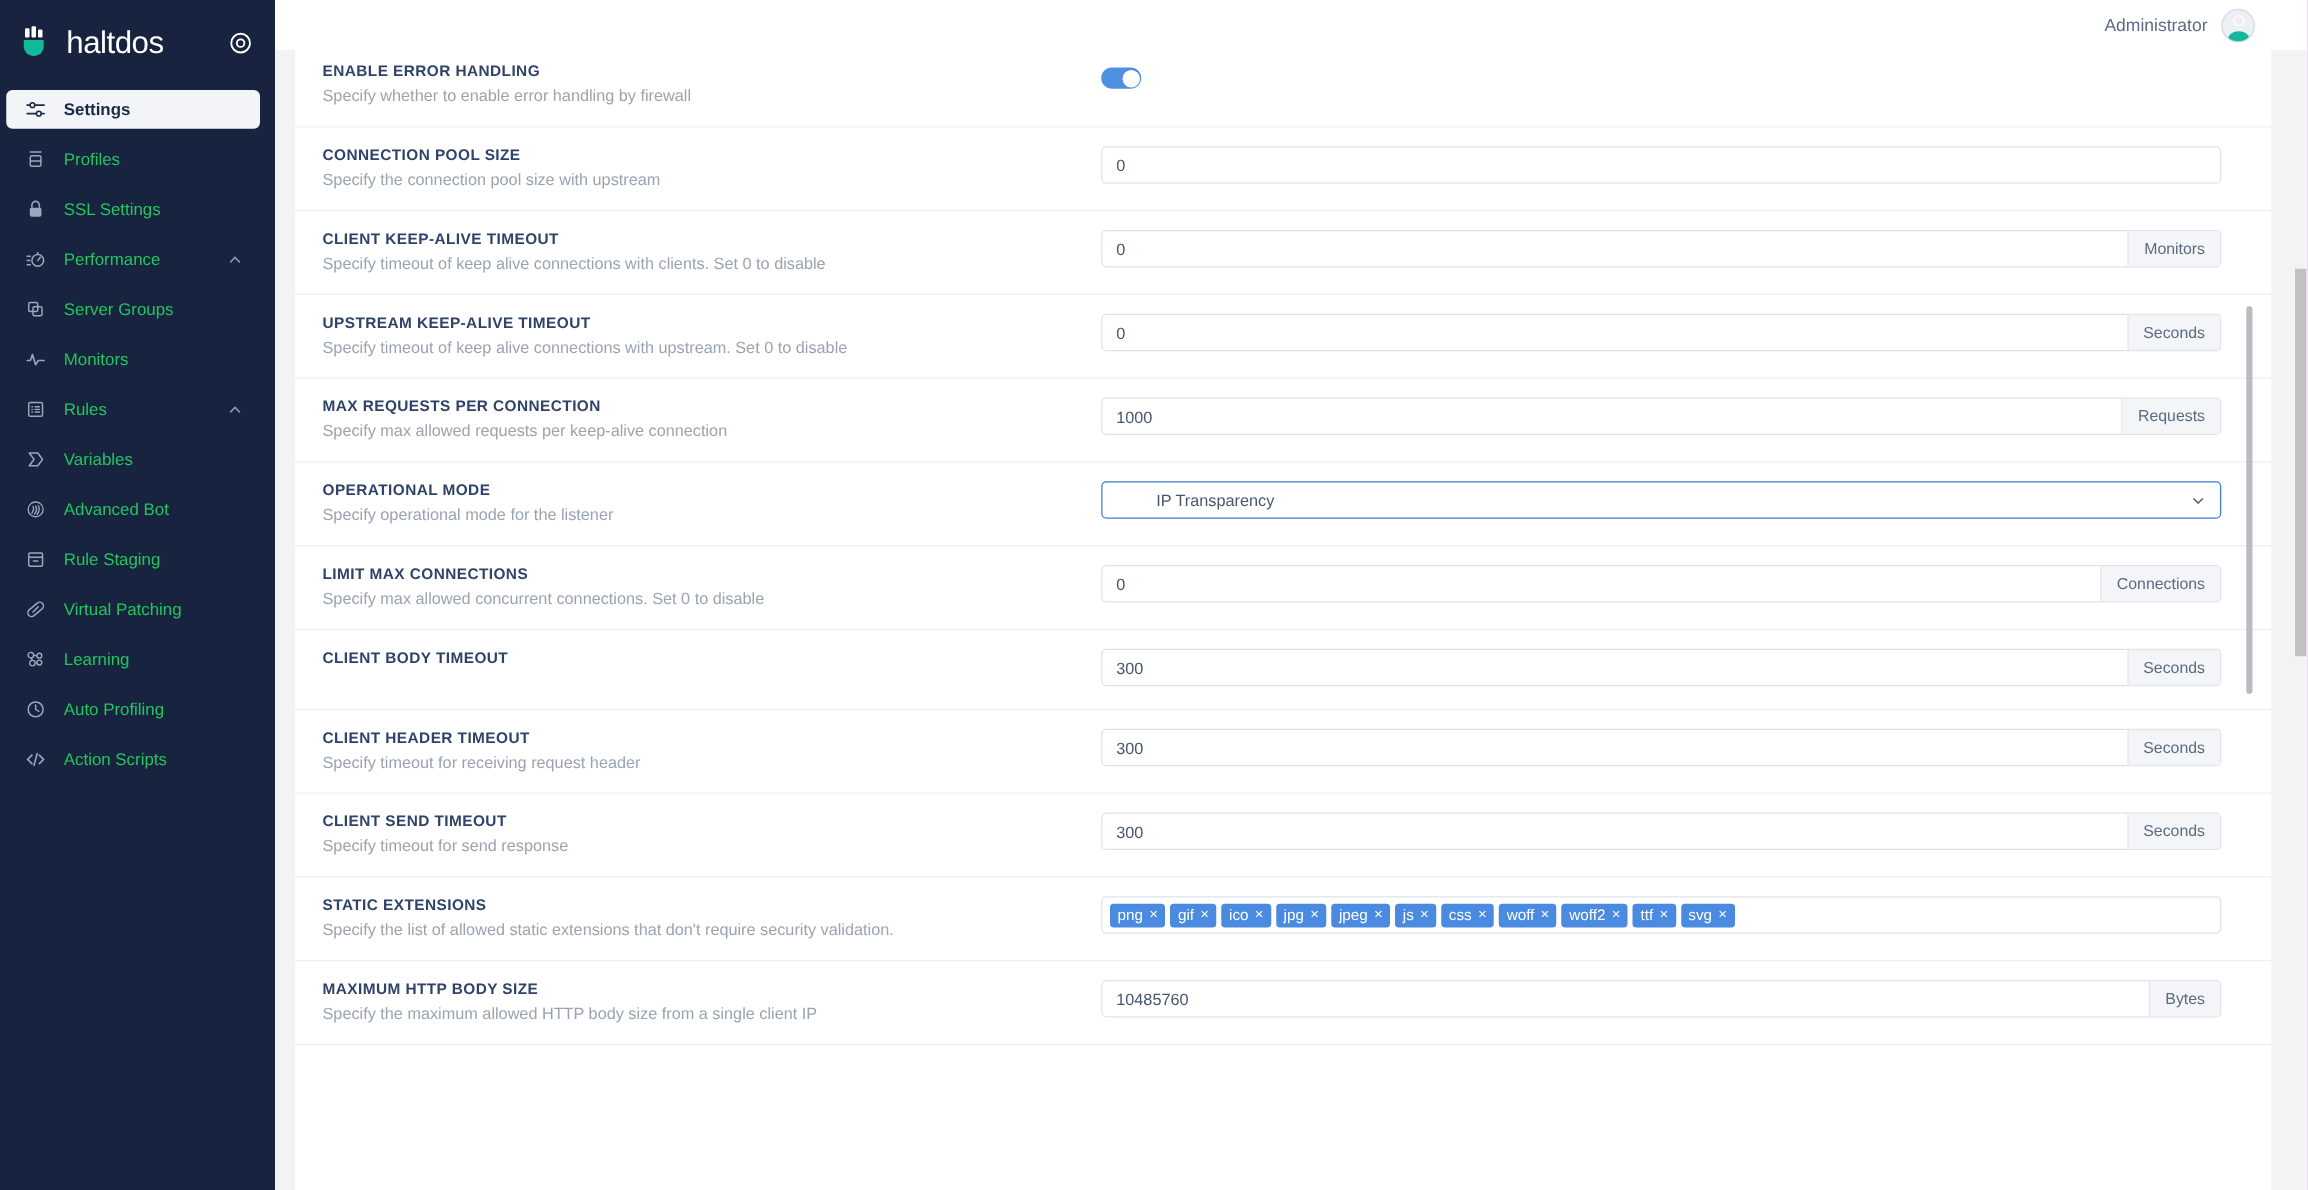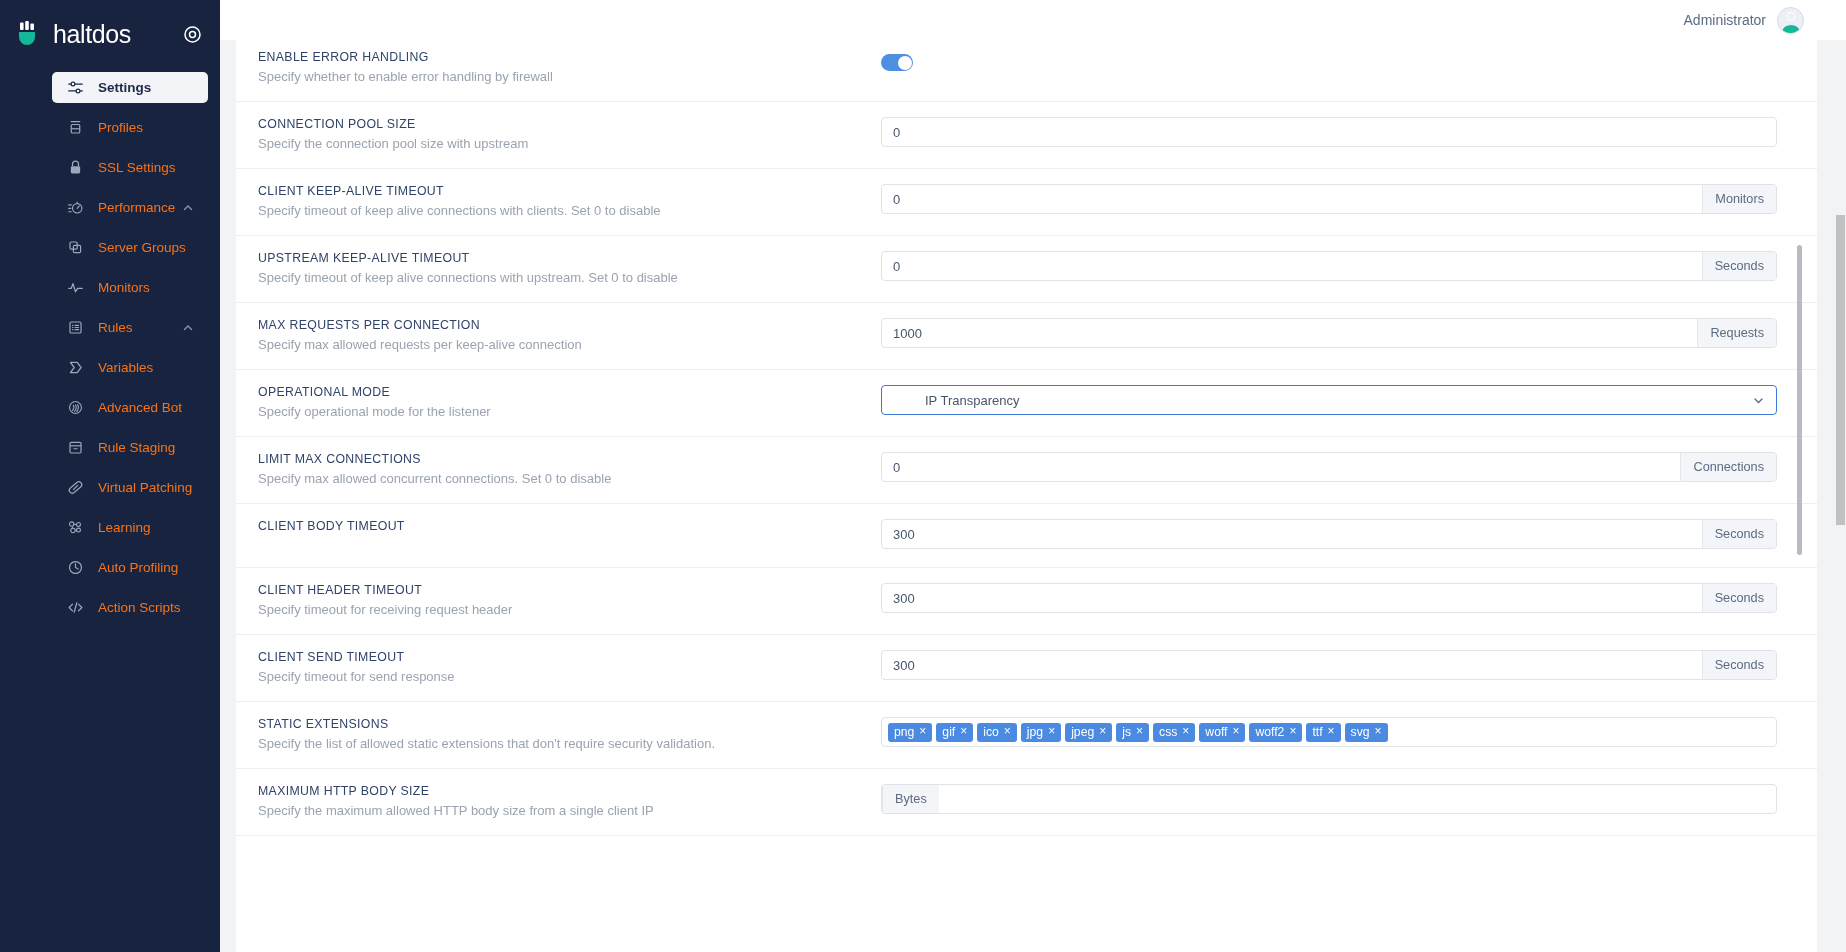--- a/index.html
+++ b/index.html
@@ -28,26 +28,26 @@
   .brand-name {
     color: #ffffff;
     font-size: 25px;
     font-weight: normal;
     letter-spacing: -0.4px;
     margin-left: 7px;
   }
   .brand-spacer { flex: 1; }
   .brand-target { width: 19px; height: 19px; flex: 0 0 19px; }
 
-  .nav { margin-top: 4px; margin-left: 47px; }
+  .nav { margin-top: 4px; }
   .nav-item {
     height: 31px;
     display: flex; align-items: center;
     padding-left: 12px; padding-right: 14px;
-    color: #f97316;
+    color: #22c55e;
     font-size: 13.5px;
     cursor: pointer;
     margin: 0 12px 0 5px;
     border-radius: 5px;
   }
   .nav-item .ni-icon {
     width: 22px; height: 22px; flex: 0 0 22px;
     display: flex; align-items: center; justify-content: center;
     margin-right: 12px;
   }
@@ -125,21 +125,21 @@
     min-height: 64px;
   }
   .row:first-child { padding-top: 9px; border-top: none; min-height: 55px; }
   .row-left {
     width: 645px; flex: 0 0 645px;
     padding-left: 22px;
   }
   .row-label {
     color: #2f4267;
     font-size: 12.3px;
-    font-weight: normal;
+    font-weight: bold;
     letter-spacing: .35px;
     text-transform: uppercase;
     line-height: 16px;
   }
   .row-desc {
     color: #9aa3b0;
     font-size: 13px;
     line-height: 18px;
     margin-top: 3px;
   }
@@ -660,20 +660,21 @@
           </div>
         </div>
 
         <div class="row">
           <div class="row-left">
             <div class="row-label">MAXIMUM HTTP BODY SIZE</div>
             <div class="row-desc">Specify the maximum allowed HTTP body size from a single client IP</div>
           </div>
           <div class="row-right">
             <span class="input-group">
+              <input class="ig-field" value="10485760" style="">
               <span class="ig-suffix">Bytes</span>
             </span>
           </div>
         </div>
 
       </div>
 
       <div id="inner-scroll">
         <div id="inner-thumb" style="top: 205px; height: 310px;"></div>
       </div>

